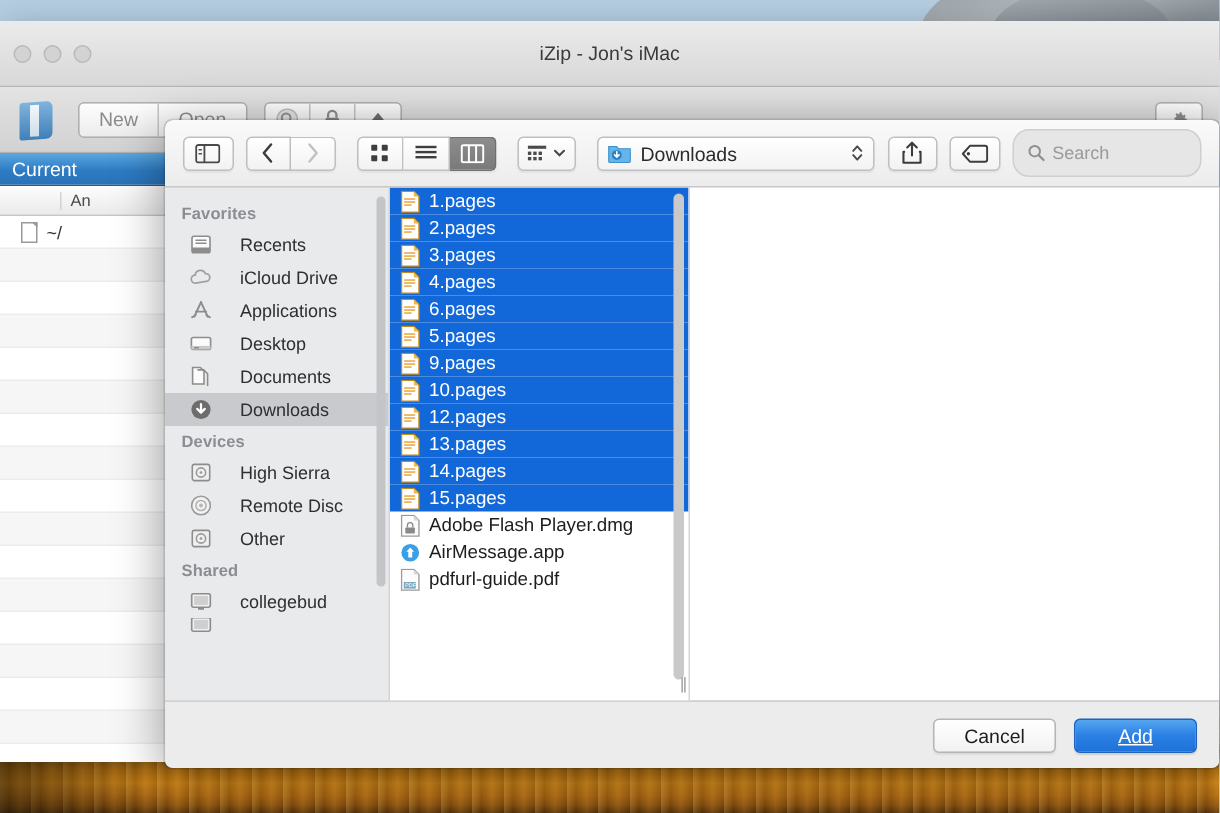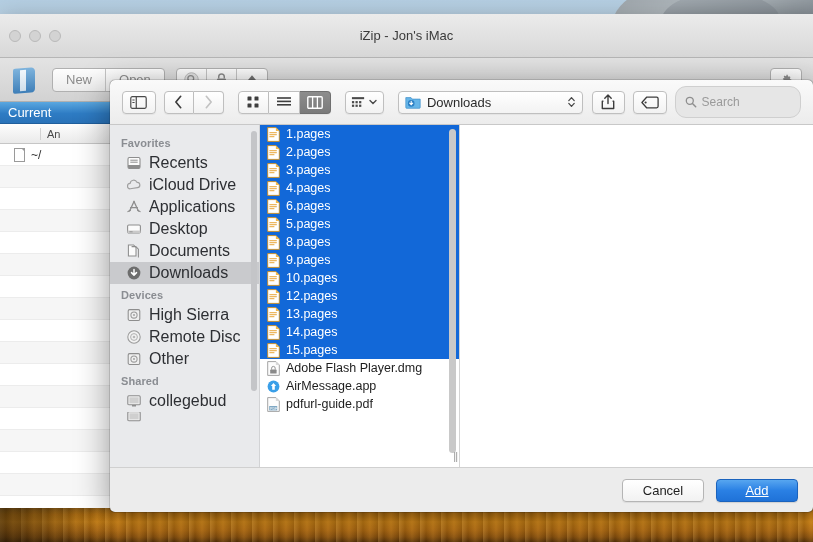--- a/index.html
+++ b/index.html
@@ -225,22 +225,22 @@
     width: 150px; flex: none;
     background: #e9eaec;
     border-right: 1px solid #d2d3d5;
     padding-top: 7px; overflow: hidden; position: relative;
   }
   .sb-hdr {
     font-size: 11px; color: #8a8d92; font-weight: bold;
     padding: 5px 0 3px 11px; letter-spacing: .1px;
   }
   .sb-item {
-    height: 22px; display: flex; align-items: center; gap: 7px;
-    padding-left: 16px; font-size: 16px; color: #2d2f33;
+    height: 22px; display: flex; align-items: center; gap: 18px;
+    padding-left: 16px; font-size: 12px; color: #2d2f33;
   }
   .sb-item.sel { background: #c9cacd; border-radius: 0; }
   .sb-ico { width: 16px; height: 16px; flex: none; display: block; }
   .sb-scroll {
     position: absolute; right: 2px; top: 6px; width: 6px; height: 260px;
     background: #c4c5c8; border-radius: 3px;
   }
 
   
   .colwrap { flex: 1; display: flex; min-width: 0; }
@@ -661,30 +661,20 @@
           <svg class="f-ico" viewBox="0 0 13 15">
             <path d="M0.7 0.6h8.2l3.4 3.4v10.4H0.7z" fill="#fff" stroke="#c98a1c" stroke-width="0.9"></path>
             <path d="M8.9 0.6l3.4 3.4H8.9z" fill="#f0b84b"></path>
             <rect x="2.4" y="5.2" width="7.4" height="1" fill="#e8a63a"></rect>
             <rect x="2.4" y="7.2" width="7.4" height="1" fill="#e8a63a"></rect>
             <rect x="2.4" y="9.2" width="5" height="1" fill="#e8a63a"></rect>
           </svg>
           <span>5.pages</span>
         </div>
 
-        <div class="frow sel">
-          <svg class="f-ico" viewBox="0 0 13 15">
-            <path d="M0.7 0.6h8.2l3.4 3.4v10.4H0.7z" fill="#fff" stroke="#c98a1c" stroke-width="0.9"></path>
-            <path d="M8.9 0.6l3.4 3.4H8.9z" fill="#f0b84b"></path>
-            <rect x="2.4" y="5.2" width="7.4" height="1" fill="#e8a63a"></rect>
-            <rect x="2.4" y="7.2" width="7.4" height="1" fill="#e8a63a"></rect>
-            <rect x="2.4" y="9.2" width="5" height="1" fill="#e8a63a"></rect>
-          </svg>
-          <span>8.pages</span>
-        </div>
 
         <div class="frow sel">
           <svg class="f-ico" viewBox="0 0 13 15">
             <path d="M0.7 0.6h8.2l3.4 3.4v10.4H0.7z" fill="#fff" stroke="#c98a1c" stroke-width="0.9"></path>
             <path d="M8.9 0.6l3.4 3.4H8.9z" fill="#f0b84b"></path>
             <rect x="2.4" y="5.2" width="7.4" height="1" fill="#e8a63a"></rect>
             <rect x="2.4" y="7.2" width="7.4" height="1" fill="#e8a63a"></rect>
             <rect x="2.4" y="9.2" width="5" height="1" fill="#e8a63a"></rect>
           </svg>
           <span>9.pages</span>

